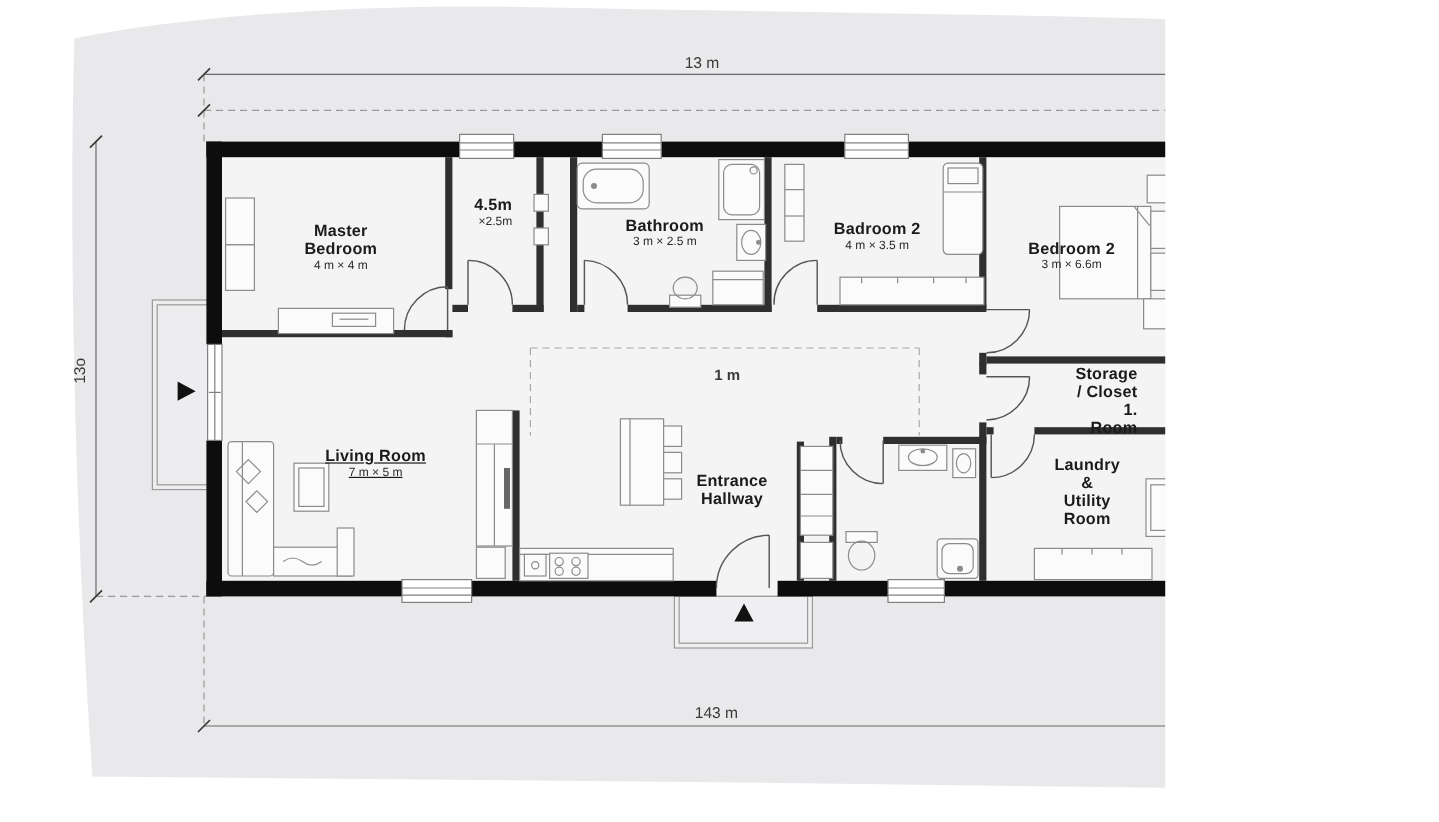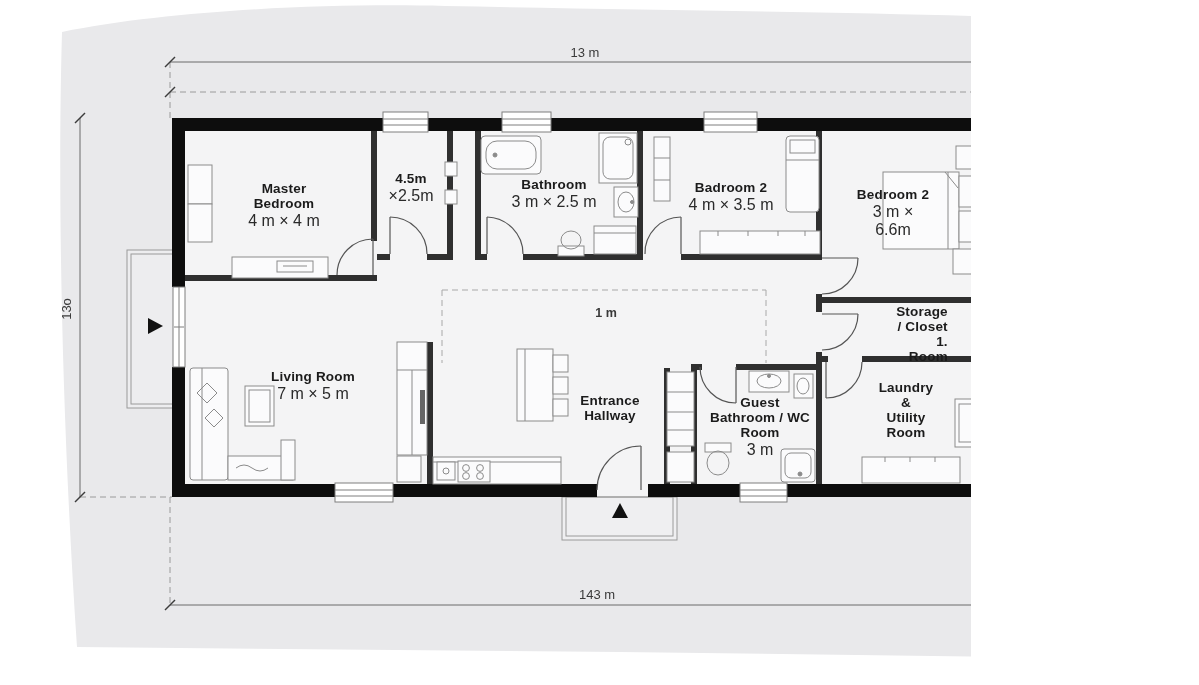--- a/index.html
+++ b/index.html
@@ -1,21 +1,21 @@
 <!DOCTYPE html>
 <html><head>
 <meta charset="utf-8">
 <style>
   html,body{margin:0;padding:0;background:#ffffff;}
   #stage{position:relative;width:971px;height:685px;background:#ffffff;overflow:hidden;
          font-family:"Liberation Sans","DejaVu Sans",sans-serif;}
   svg{position:absolute;left:0;top:0;}
   .lbl{position:absolute;transform:translate(-50%,-50%);text-align:center;color:#1b1b1b;line-height:1.12;}
   .lbl .nm{display:block;font-weight:bold;font-size:13.5px;letter-spacing:.2px;}
-  .lbl .dm{display:block;font-weight:normal;font-size:16px;color:#2a2a2a;margin-top:1px;}
+  .lbl .dm{display:block;font-weight:normal;font-size:10px;color:#2a2a2a;margin-top:1px;}
   .dim{position:absolute;transform:translate(-50%,-50%);font-size:13px;color:#3a3a3a;white-space:nowrap;}
   .dim.rot{transform:translate(-50%,-50%) rotate(-90deg);}
   .north{position:absolute;transform:translate(-50%,-50%);font-size:17px;font-weight:bold;color:#222;}
 </style>
 </head>
 <body>
 
 <div id="stage">
 
 <svg width="1199" height="685" viewBox="0 0 1199 685">
@@ -364,50 +364,44 @@
 <div class="dim rot" style="left:66px;top:309px;">13o</div>
 <div class="dim" style="left:597px;top:594px;">143 m</div>
 <div class="dim" style="left:606px;top:313px;font-size:12.5px;font-weight:bold;">1 m</div>
 <div class="north" style="left:1139px;top:91px;">N</div>
 
 <div class="lbl" style="left:284px;top:206px;">
   <span class="nm">Master</span>
   <span class="nm">Bedroom</span>
   <span class="dm">4 m × 4 m</span>
 </div>
-<div class="lbl" style="left:411px;top:188px;">
+<div class="lbl" style="left:411px;top:177px;text-align:right;">
   <span class="nm">4.5m</span>
   <span class="dm">×2.5m</span>
 </div>
 <div class="lbl" style="left:554px;top:194px;">
   <span class="nm">Bathroom</span>
   <span class="dm">3 m × 2.5 m</span>
 </div>
 <div class="lbl" style="left:731px;top:197px;text-align:center;">
   <span class="nm">Badroom 2</span>
   <span class="dm">4 m × 3.5 m</span>
 </div>
 <div class="lbl" style="left:893px;top:213px;text-align:center;">
   <span class="nm">Bedroom 2</span>
   <span class="dm">3 m × 6.6m</span>
 </div>
-<div class="lbl" style="left:313px;top:386px;">
+<div class="lbl" style="left:313px;top:386px;text-decoration:underline;">
   <span class="nm">Living Room</span>
   <span class="dm">7 m × 5 m</span>
 </div>
 <div class="lbl" style="left:610px;top:408px;">
   <span class="nm">Entrance</span>
   <span class="nm">Hallway</span>
 </div>
-<div class="lbl" style="left:760px;top:427px;">
-  <span class="nm">Guest</span>
-  <span class="nm">Bathroom / WC</span>
-  <span class="nm">Room</span>
-  <span class="dm">3 m</span>
-</div>
 <div class="lbl" style="left:922px;top:334px;text-align:right;">
   <span class="nm">Storage / Closet</span>
   <span class="nm">1. Room</span>
 </div>
 <div class="lbl" style="left:906px;top:410px;">
   <span class="nm">Laundry &amp;</span>
   <span class="nm">Utility Room</span>
 </div>
 
 </div>

